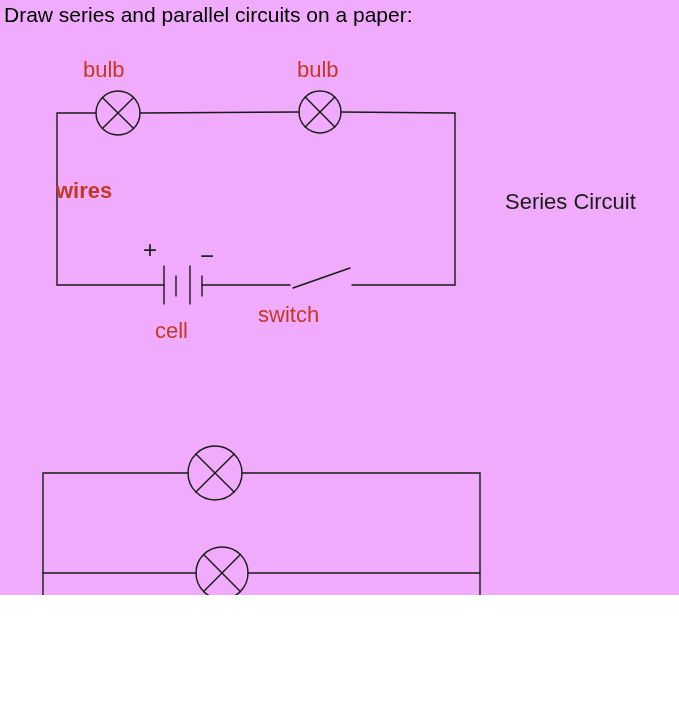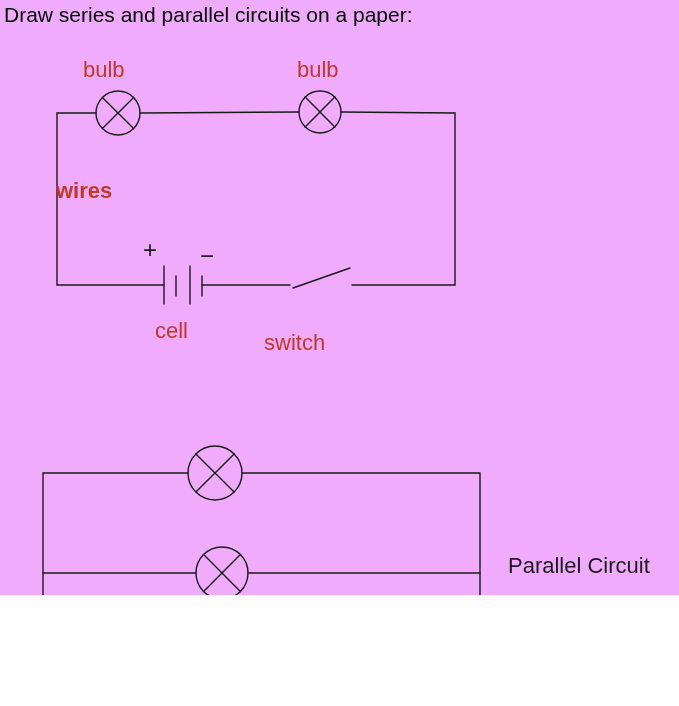--- a/index.html
+++ b/index.html
@@ -121,21 +121,21 @@
 
     </g>
   </svg>
 
   <div class="lbl title" style="left:4px; top:3px;">Draw series and parallel circuits on a paper:</div>
 
   <div class="lbl red" style="left:83px; top:58px;">bulb</div>
   <div class="lbl red" style="left:297px; top:58px;">bulb</div>
   <div class="lbl red" style="left:56px; top:179px;font-weight:bold;">wires</div>
   <div class="lbl red" style="left:155px; top:319px;">cell</div>
-  <div class="lbl red" style="left:264px; top:303px;margin-top:28px;">switch</div>
+  <div class="lbl red" style="left:258px; top:303px;">switch</div>
   <div class="sign" style="left:143px; top:238px;">+</div>
   <div class="sign" style="left:200px; top:244px;">−</div>
+  <div class="lbl" style="left:505px; top:190px;">Series Circuit</div>
 
   <div class="sign big" style="left:99px; top:644px;">+</div>
   <div class="sign big" style="left:196px; top:636px;">−</div>
-  <div class="lbl" style="left:508px; top:554px;">Parallel Circuit</div>
 
 </div>
 
 </body></html>

